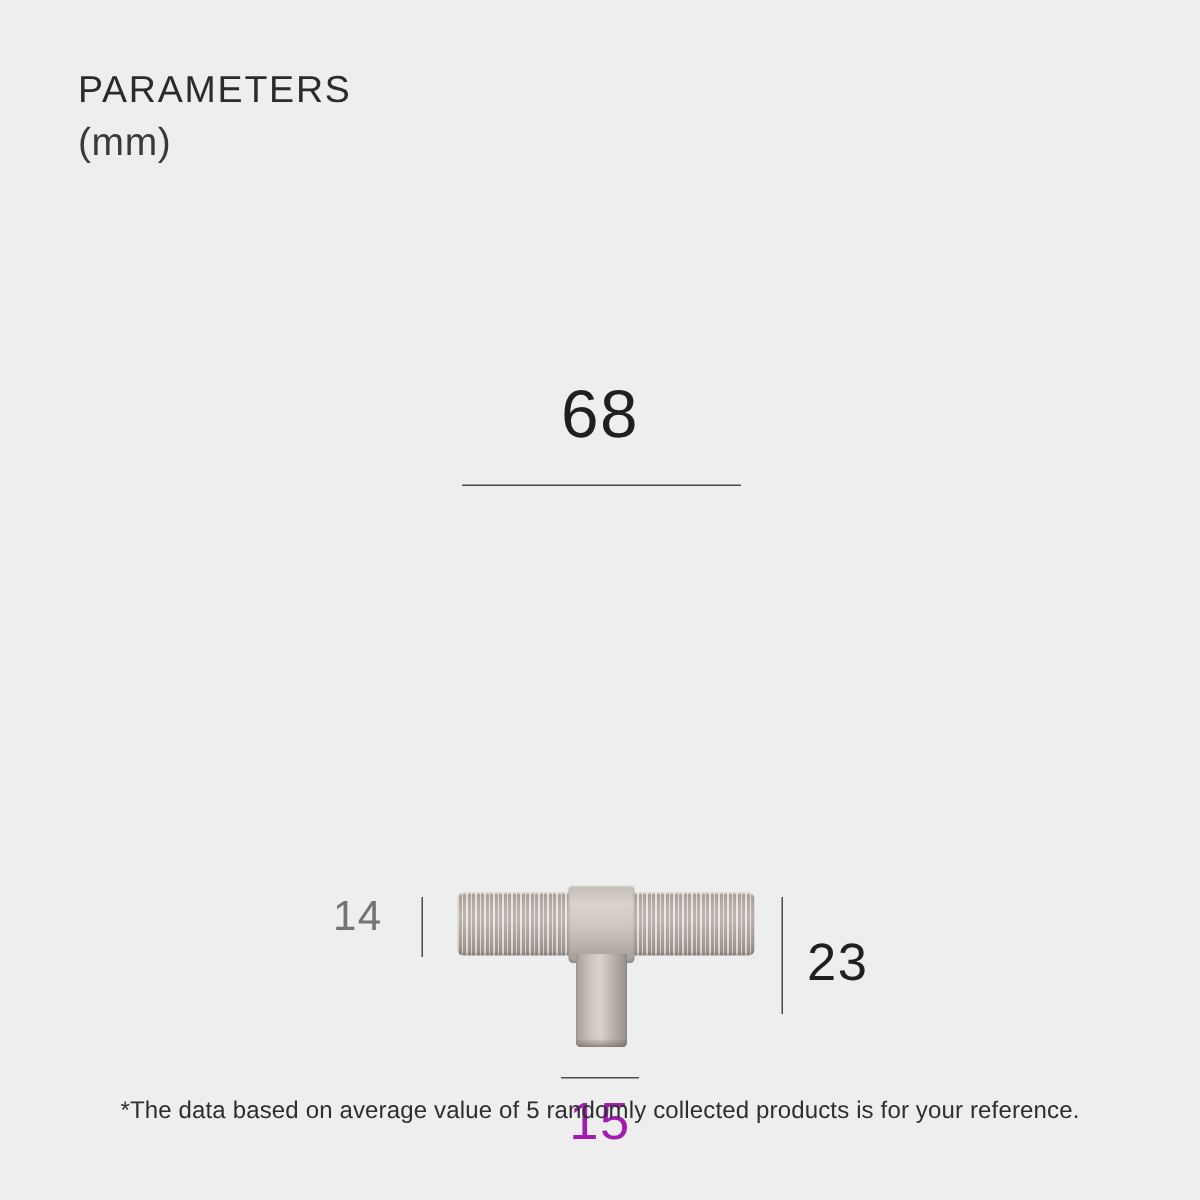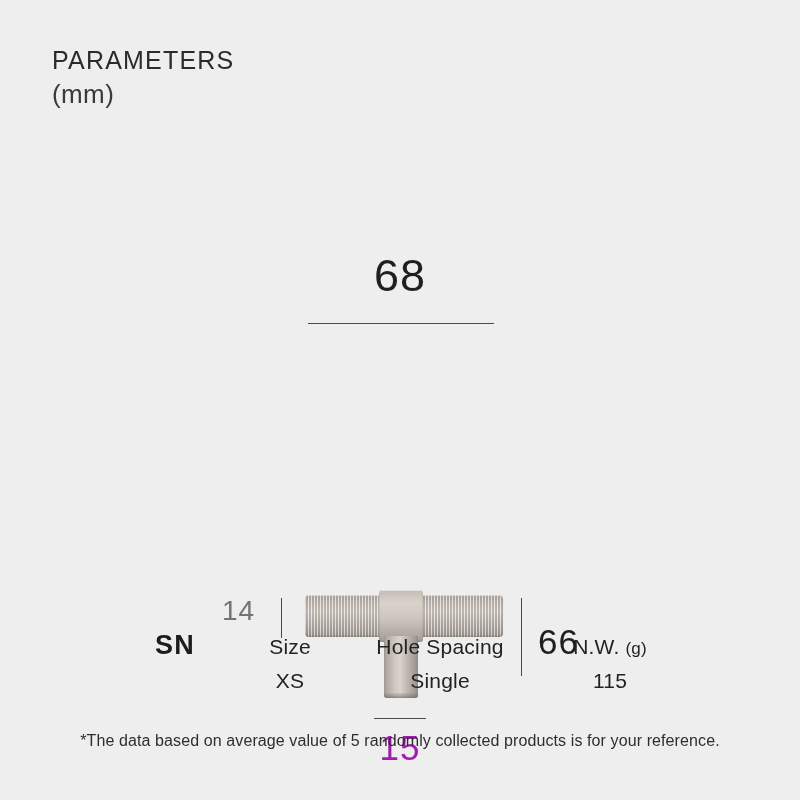--- a/index.html
+++ b/index.html
@@ -275,45 +275,28 @@
 
   <div class="diagram">
 
     <div class="dim-top-label">68</div>
     <div class="dim-top-line"></div>
 
     <div class="dim-left-label">14</div>
     <div class="dim-left-tick"></div>
 
     <div class="dim-right-tick"></div>
-    <div class="dim-right-label">66</div>
+    <div class="dim-right-label">23</div>
 
     <div class="dim-bottom-line"></div>
     <div class="dim-bottom-label">15</div>
 
     <div class="product">
       <div class="bar"></div>
       <div class="collar"></div>
       <div class="stem"></div>
     </div>
   </div>
 
-  <div class="spec">
-    <div class="spec-row">
-      <div class="spec-sn">SN</div>
-      <div class="col col-size">
-        <div class="spec-head">Size</div>
-        <div class="spec-val">XS</div>
-      </div>
-      <div class="col col-hole">
-        <div class="spec-head">Hole Spacing</div>
-        <div class="spec-val">Single</div>
-      </div>
-      <div class="col col-nw">
-        <div class="spec-head"><span>N.W.</span> <span class="sub">(g)</span></div>
-        <div class="spec-val">115</div>
-      </div>
-    </div>
-  </div>
 
   <div class="footnote">*The data based on average value of 5 randomly collected products is for your reference.</div>
 
 </div>
 
 </body></html>

